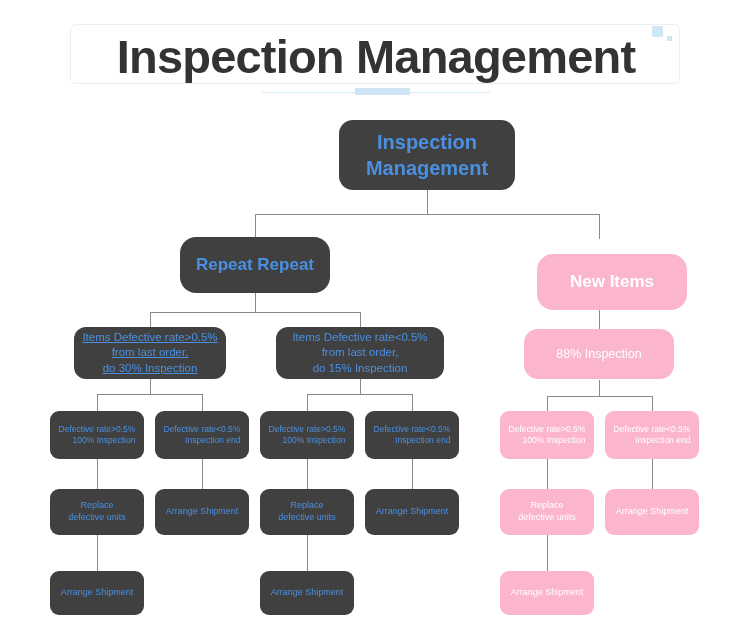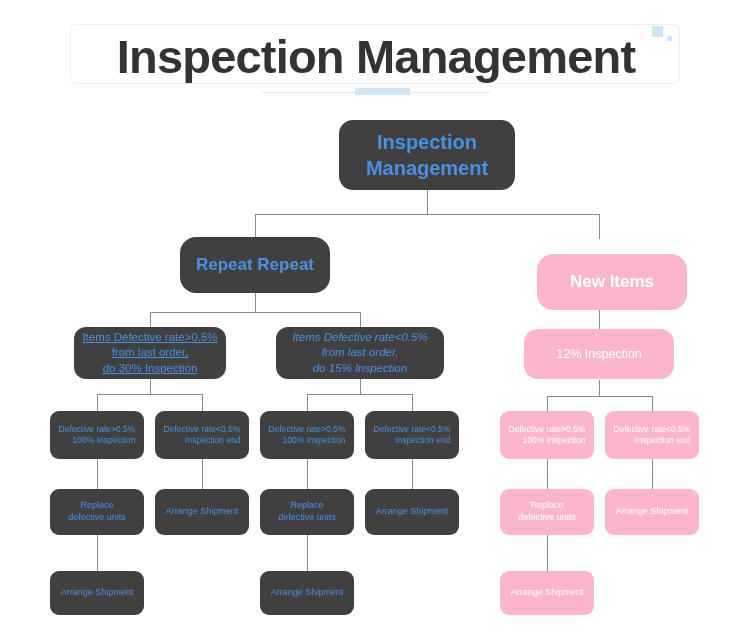--- a/index.html
+++ b/index.html
@@ -108,21 +108,20 @@
   }
   .n-cond {
     width: 152px; height: 52px;
     border-radius: 12px;
     font-size: 11.5px;
   }
   .n-cond-wide {
     width: 168px; height: 52px;
     border-radius: 12px;
     font-size: 11.5px;
-    font-style: italic;
   }
   .n-insp {
     width: 150px; height: 50px;
     border-radius: 14px;
     font-size: 12.5px;
   }
   .n-rate {
     width: 94px; height: 48px;
     border-radius: 9px;
     font-size: 8.5px;
@@ -192,21 +191,21 @@
 
 <div class="node gray n-branch" style="left:180px; top:237px;">Repeat Repeat</div>
 <div class="node pink n-branch" style="left:524px; top:254px;margin-left:13px;">New Items</div>
 
 <div class="node gray n-cond" style="left:74px; top:327px;text-decoration:underline;">Items Defective rate&gt;0.5%
 from last order,
 do 30% Inspection</div>
 <div class="node gray n-cond-wide" style="left:276px; top:327px;">Items Defective rate&lt;0.5%
 from last order,
 do 15% Inspection</div>
-<div class="node pink n-insp" style="left:524px; top:329px;">12% Inspection</div>
+<div class="node pink n-insp" style="left:524px; top:329px;">88% Inspection</div>
 
 <div class="node gray n-rate" style="left:50px; top:411px;">Defective rate&gt;0.5%
 100% Inspection</div>
 <div class="node gray n-rate" style="left:155px; top:411px;">Defective rate&lt;0.5%
 Inspection end</div>
 <div class="node gray n-rate" style="left:260px; top:411px;">Defective rate&gt;0.5%
 100% Inspection</div>
 <div class="node gray n-rate" style="left:365px; top:411px;">Defective rate&lt;0.5%
 Inspection end</div>
 <div class="node pink n-rate" style="left:500px; top:411px;">Defective rate&gt;0.5%

